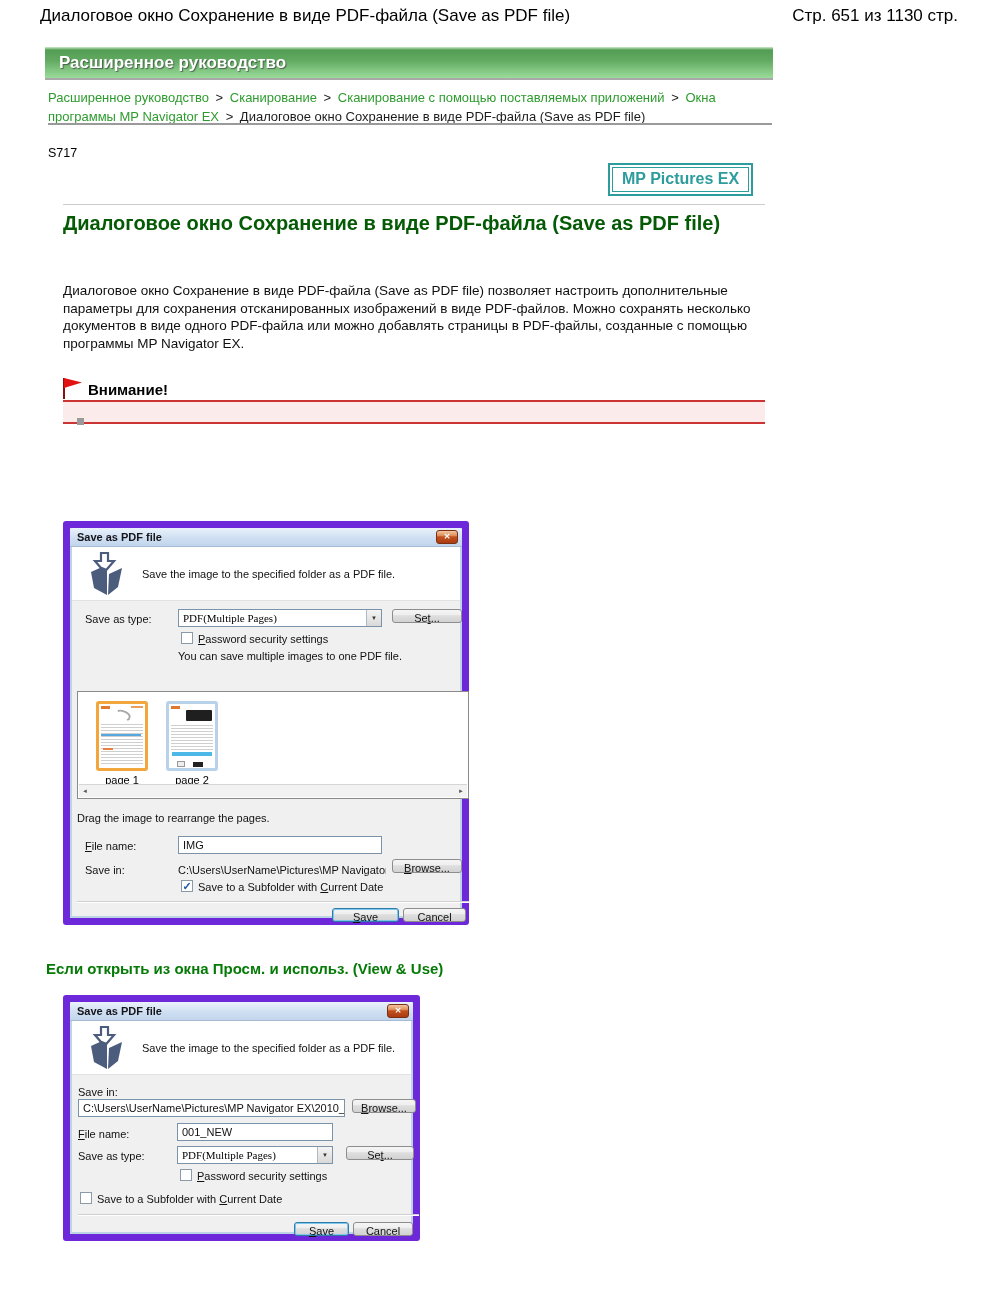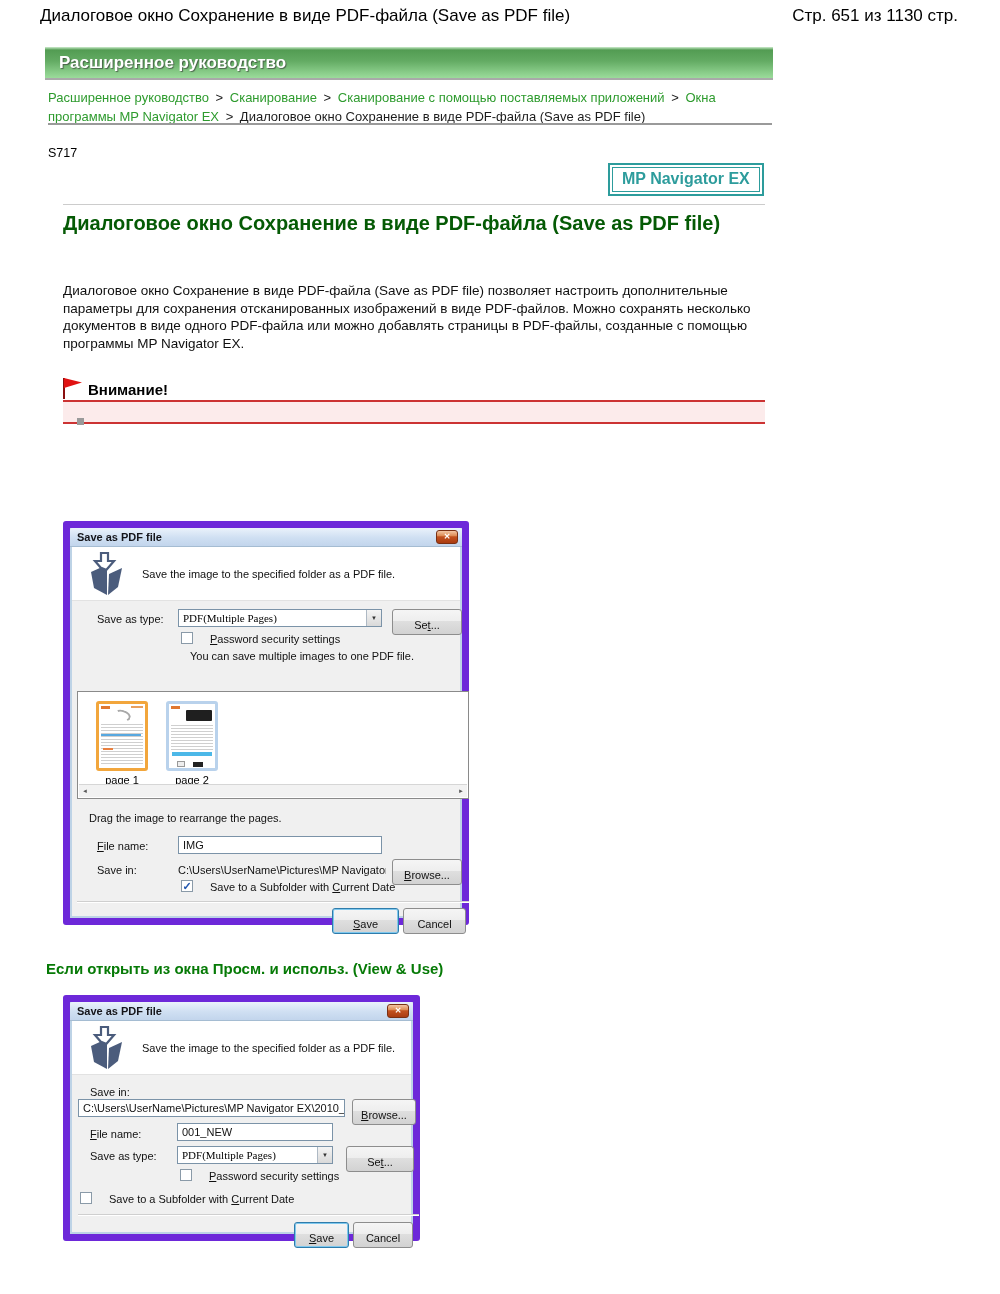--- a/index.html
+++ b/index.html
@@ -48,31 +48,31 @@
                border-bottom:1px solid #a5bcd2; font-size:11px; font-weight:bold; color:#15151a;
                padding:3px 0 0 7px; }
   .dlg-close { position:absolute; right:4px; top:2px; width:22px; height:14px; border:1px solid #7a3014;
                border-radius:3px; color:#fff; font-size:8px; line-height:12px; text-align:center; cursor:pointer;
                background:linear-gradient(180deg,#f3c6a4 0%,#dd8c56 40%,#c2511f 48%,#aa3c11 100%); }
   .dlg-head { position:absolute; left:2px; right:2px; top:19px; height:53px; background:#fff; }
   .dlg-body { position:absolute; left:2px; right:2px; top:72px; bottom:2px; background:#f0f0f0;
               border-top:1px solid #e2e2e2; }
   .dlg-head .desc { position:absolute; left:70px; top:21px; font-size:11px; color:#111; }
   .dlg-icon { position:absolute; left:15px; top:4px; }
-  .lbl { position:absolute; font-size:11px; color:#111; white-space:nowrap;margin-left:12px; }
+  .lbl { position:absolute; font-size:11px; color:#111; white-space:nowrap; }
   .tbox { position:absolute; height:18px; background:#fff; border:1px solid #7b93a8; font-size:11px;
           padding:2px 4px; color:#111; white-space:nowrap; overflow:hidden; }
   .combo { position:absolute; height:18px; background:#fff; border:1px solid #7b93a8; font-size:11px; cursor:pointer; }
   .combo .cval { display:block; padding:2px 18px 0 4px; white-space:nowrap; overflow:hidden;font-family:Liberation Serif, serif; }
   .combo .arr { position:absolute; right:0; top:0; bottom:0; width:15px; border-left:1px solid #aeb9c4;
                 background:linear-gradient(180deg,#f4f4f4,#d9d9d9); font-size:6px; color:#333;
                 display:flex; align-items:center; justify-content:center; }
-  .wbtn { position:absolute; height:26px; border:1px solid #8d8d8d; border-radius:3px; font-size:11px; color:#111;
+  .wbtn { position:absolute; height:14px; border:1px solid #8d8d8d; border-radius:3px; font-size:11px; color:#111;
           text-align:center; background:linear-gradient(180deg,#f5f5f5 0%,#eeeeee 45%,#dfdfdf 46%,#d2d2d2 100%);
-          cursor:pointer; padding-top:9px; }
+          cursor:pointer; padding-top:2px; }
   .wbtn.default { border-color:#2f7cab; box-shadow:inset 0 0 0 1px #7ec8ee; }
   .cbx { position:absolute; width:12px; height:12px; background:#fff; border:1px solid #8a9aa8; cursor:pointer;
          font-size:11px; font-weight:bold; color:#2458b0; line-height:10px; text-align:center; }
   .plain { position:absolute; font-size:11px; color:#111; white-space:nowrap; overflow:hidden; }
   .divider { position:absolute; border-top:1px solid #cfcfcf; border-bottom:1px solid #fff; }
   u { text-decoration:underline; }
 
   
   .thumb-area { position:absolute; left:7px; top:163px; width:392px; height:108px; background:#fff;
                 border:1px solid #8a8a8a; }
@@ -124,21 +124,21 @@
     <span class="bc-sep">&gt;</span>
     <span class="bc-link">Окна программы MP Navigator EX</span>
     <span class="bc-sep">&gt;</span>
     <span>Диалоговое окно Сохранение в виде PDF-файла (Save as PDF file)</span>
   </div>
 
   <div class="rule1"></div>
 
   <div class="code">S717</div>
 
-  <div class="badge">MP Navigator EX</div>
+  <div class="badge">MP Pictures EX</div>
 
   <div class="rule2"></div>
 
   <div class="h1">Диалоговое окно Сохранение в виде PDF-файла (Save as PDF file)</div>
 
   <div class="intro">Диалоговое окно Сохранение в виде PDF-файла (Save as PDF file) позволяет настроить дополнительные параметры для сохранения отсканированных изображений в виде PDF-файлов. Можно сохранять несколько документов в виде одного PDF-файла или можно добавлять страницы в PDF-файлы, созданные с помощью программы MP Navigator EX.</div>
 
   <div class="att-flag">
     <svg width="22" height="24" viewBox="0 0 22 24">
       <path d="M2 23 L2 2" stroke="#8a0f0f" stroke-width="2"></path>

